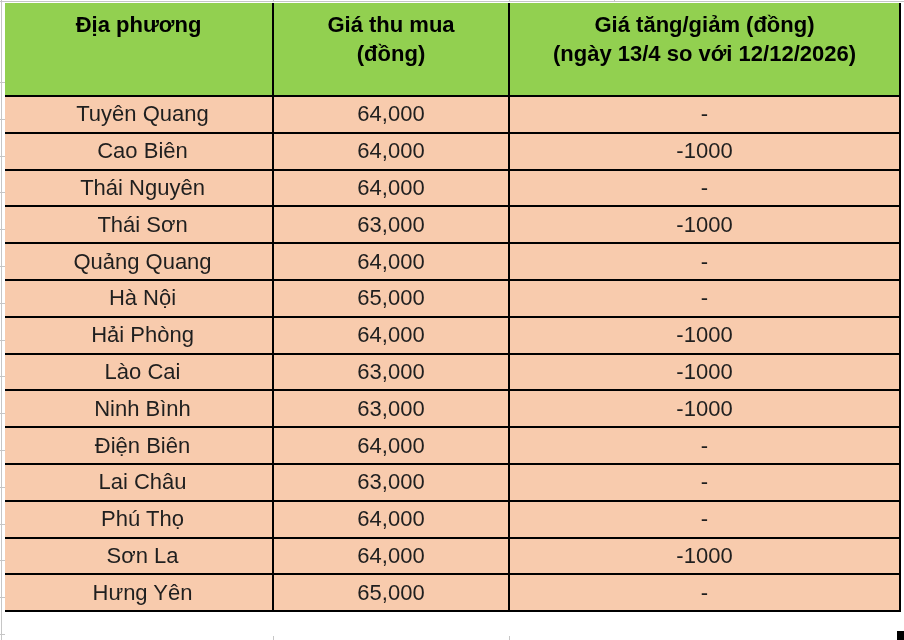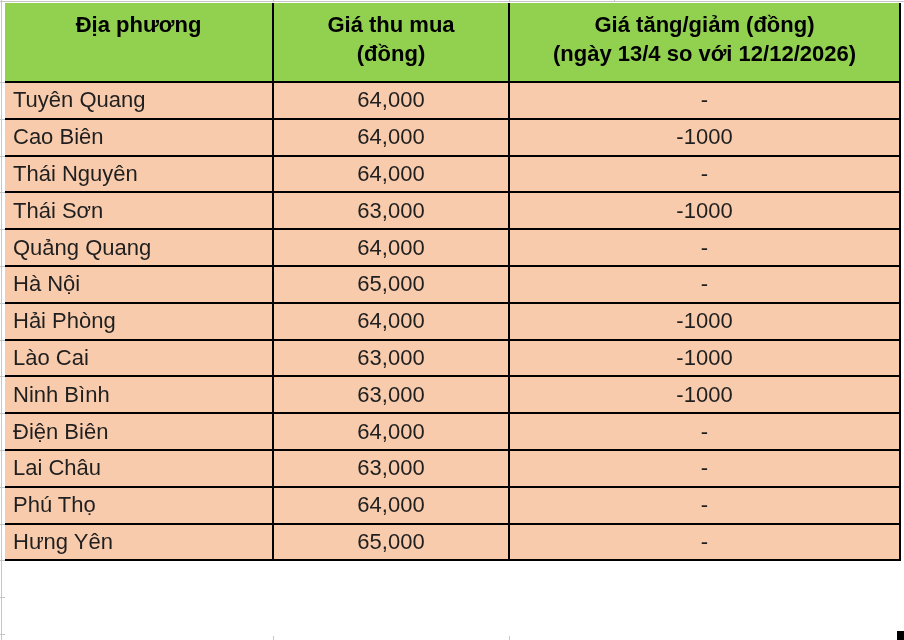--- a/index.html
+++ b/index.html
@@ -27,36 +27,36 @@
   table.price-table{
     position:absolute;left:5px;top:3px;width:895px;
     border-collapse:collapse;table-layout:fixed;
   }
   col.c1{width:268px;} col.c2{width:236px;} col.c3{width:391px;}
 
   th,td{border:2px solid var(--border);box-sizing:border-box;overflow:hidden;}
   th:first-child,td:first-child{border-left:none;}
   thead th{border-top:none;}
 
-  thead tr{height:79px;}
+  thead tr{height:93px;}
   thead th{
     background:var(--header-bg);
     color:var(--header-text);
     font-weight:bold;font-size:22px;line-height:1.32;
     text-align:center;vertical-align:top;
     padding:7px 2px 0 2px;white-space:pre-line;
   }
 
   tbody tr{height:36.8px;}
   tbody td{
     background:var(--row-bg);
     color:var(--cell-text);
     font-size:22px;vertical-align:middle;padding:0;
   }
-  td.col-location{text-align:left;padding-left:8px;}
+  td.col-location{text-align:center;padding-left:8px;}
   td.col-price,td.col-change{text-align:center;}
 </style>
 </head>
 <body>
 
 <div class="screen">
   <div class="grid-h-top"></div>
   <div class="grid-v-left"></div>
 
   <table class="price-table">
@@ -129,20 +129,25 @@
           <td class="col-location">Lai Châu</td>
           <td class="col-price">63,000</td>
           <td class="col-change">-</td>
         </tr>
         <tr>
           <td class="col-location">Phú Thọ</td>
           <td class="col-price">64,000</td>
           <td class="col-change">-</td>
         </tr>
         <tr>
+          <td class="col-location">Sơn La</td>
+          <td class="col-price">64,000</td>
+          <td class="col-change">-1000</td>
+        </tr>
+        <tr>
           <td class="col-location">Hưng Yên</td>
           <td class="col-price">65,000</td>
           <td class="col-change">-</td>
         </tr>
       </tbody>
   </table>
 
   <div class="corner-artifact"></div>
 <div class="tick" style="left: 0px; top: 82px; width: 5px; height: 1px;"></div>
     <div class="tick" style="left: 0px; top: 118.8px; width: 5px; height: 1px;"></div>

